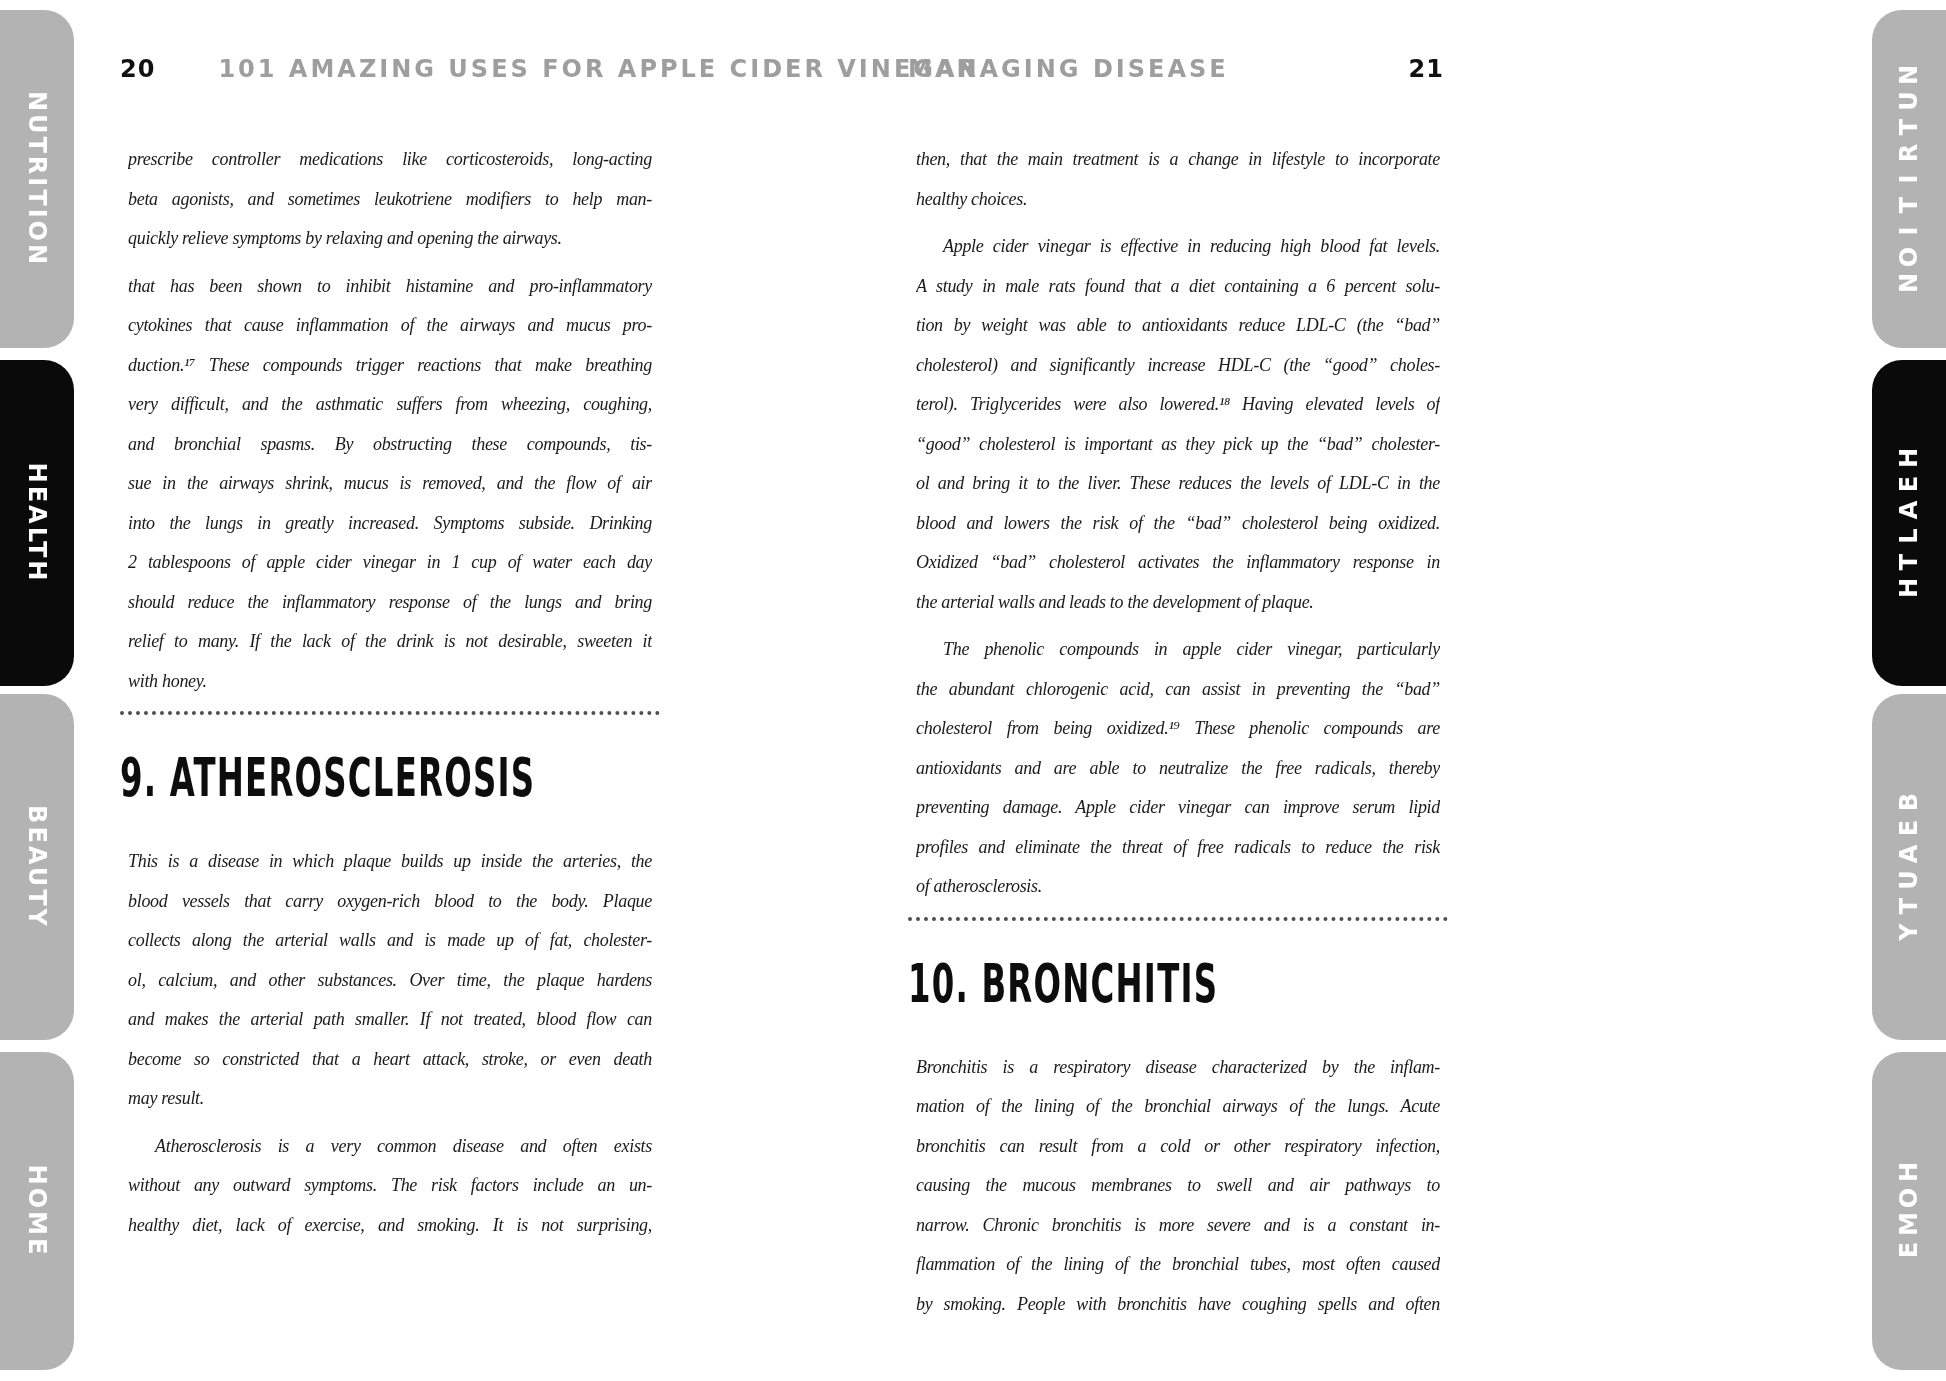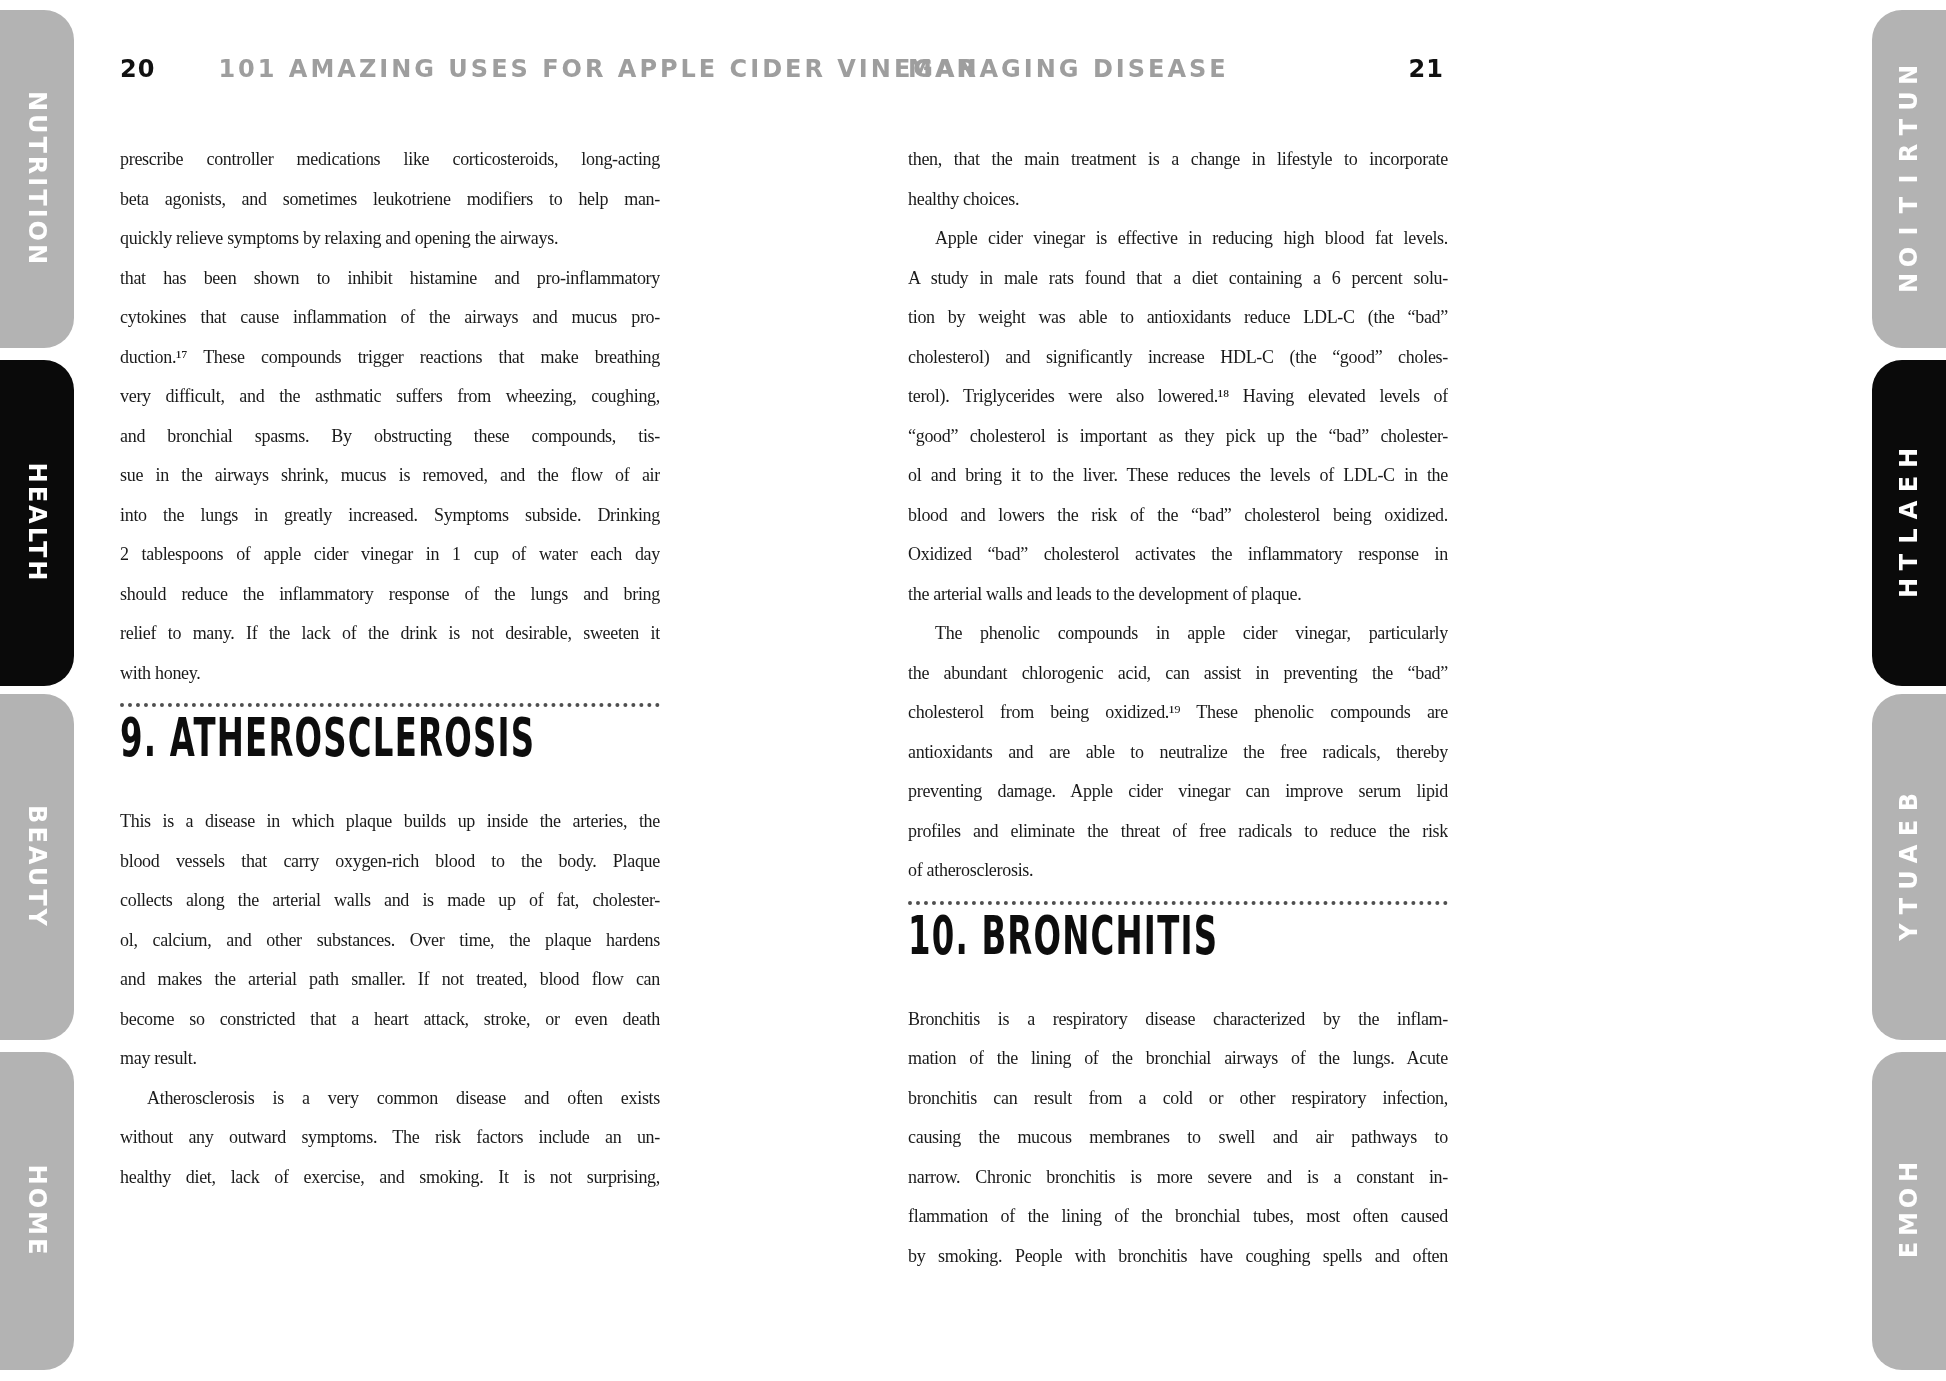--- a/index.html
+++ b/index.html
@@ -35,33 +35,33 @@
   .page.rightp { left:908px; }
 
   .pghead { height:28px; position:relative; font-family:"DejaVu Sans",sans-serif; font-weight:bold; }
   .pghead .num { color:#111111; font-size:24px; letter-spacing:1px; }
   .pghead .runhead { color:#9e9e9e; font-size:24px; letter-spacing:3px; white-space:nowrap; }
   .page.leftp .pghead { display:flex; align-items:flex-start; gap:63px; }
   .page.rightp .pghead .runhead { display:block; text-align:left; line-height:28px; }
   .page.rightp .pghead .num { position:absolute; right:4px; top:0; line-height:28px; }
 
   .content { margin-top:57px; }
-  .para { margin:0; }
+  .para { margin:8px;font-style:italic; }
   .line {
     height:39.5px; line-height:39.5px; overflow:hidden;
     font-size:18px; letter-spacing:-0.3px; color:#1a1a1a;
     text-align:justify; text-align-last:justify; white-space:nowrap;
   }
   .line.last { text-align-last:left; }
   .line.ind  { text-indent:27px; }
 
   .divider { margin-top:10px; height:0; border-top:4px dotted #4f4f4f; }
 
   .heading {
-    height:62px; line-height:62px; white-space:nowrap;
+    margin-top:32px; height:62px; line-height:62px; white-space:nowrap;
     font-family:"DejaVu Sans",sans-serif; font-weight:800; color:#0d0d0d;
     font-size:54px;
   }
   .heading span { display:inline-block; transform:scaleX(0.6); transform-origin:0 50%; letter-spacing:2px; }
   .heading + .para { margin-top:33px; }
 </style>
 </head>
 <body>
 
 <div class="tab side-left pos1" style="background: rgb(179, 179, 179);">

